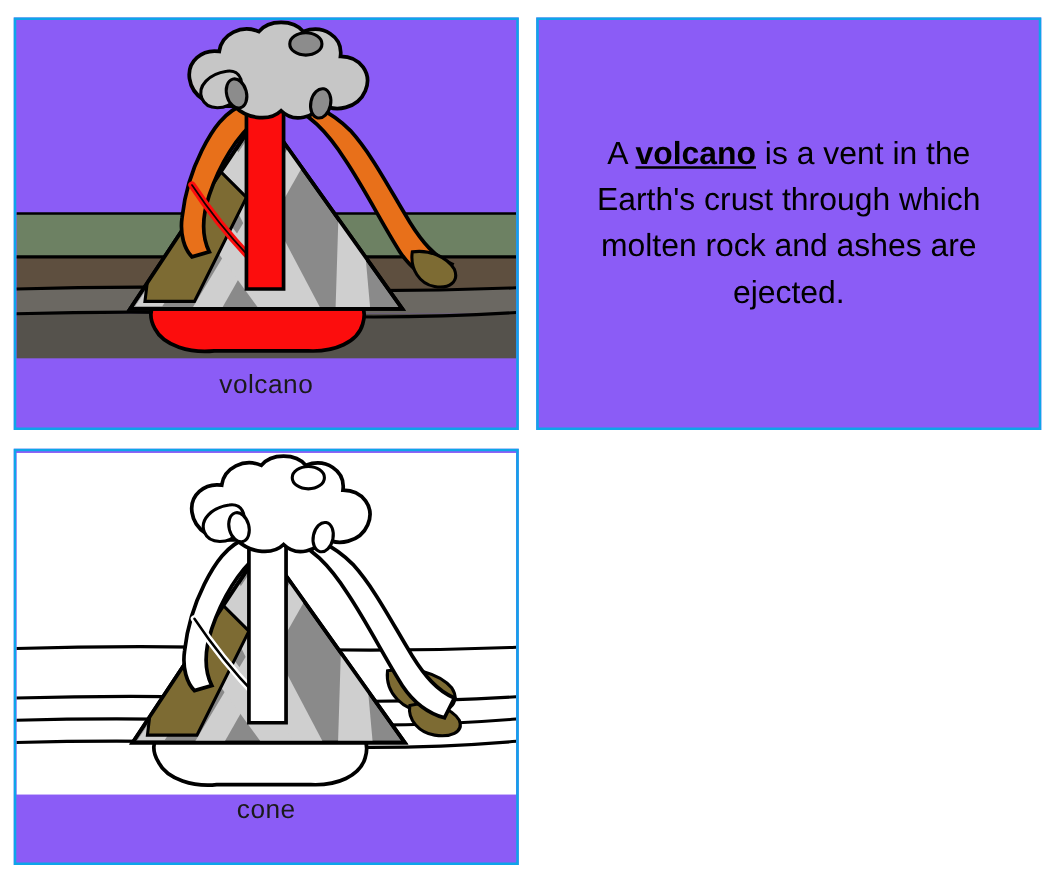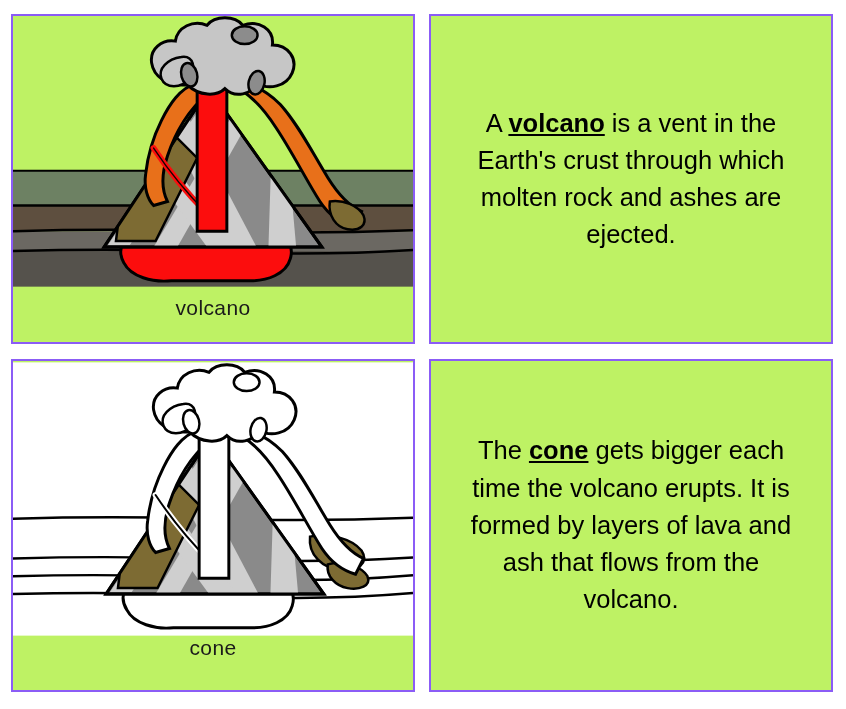--- a/index.html
+++ b/index.html
@@ -26,23 +26,23 @@
     display: grid;
     grid-template-columns: 404px 404px;
     grid-template-rows: 330px 333px;
     column-gap: 14px;
     row-gap: 15px;
     width: 100%;
     height: 100%;
   }
 
   .card {
-    border: 2px solid #8b5cf6;
+    border: 2px solid #0ea5e9;
     box-sizing: border-box;
-    background: #bef264;
+    background: #8b5cf6;
     position: relative;
     overflow: hidden;
   }
 
   
   .picture-card {
     display: flex;
     flex-direction: column;
   }
   .figure-area {
@@ -220,18 +220,15 @@
           <path d="M172 42 C158 44 148 54 152 64 C156 74 172 74 180 64
                    C188 54 184 40 172 42 Z" fill="#ffffff" stroke="#000" stroke-width="2.5"></path>
           <ellipse cx="236" cy="20" rx="13" ry="9" fill="#ffffff" stroke="#000" stroke-width="2.5"></ellipse>
           <ellipse cx="180" cy="60" rx="8" ry="12" fill="#ffffff" stroke="#000" stroke-width="2.5" transform="rotate(-15 180 60)"></ellipse>
           <ellipse cx="248" cy="68" rx="8" ry="12" fill="#ffffff" stroke="#000" stroke-width="2.5" transform="rotate(12 248 68)"></ellipse>
         </svg>
       </div>
       <div class="caption caption-row-2">cone</div>
     </div>
 
-    <div class="card text-card">
-      <p class="definition"><span>The </span><span class="kw">cone</span><span> gets bigger each time the volcano erupts. It is formed by layers of lava and ash that flows from the volcano.</span></p>
-    </div>
 
   </div>
 </div>
 
 </body></html>

